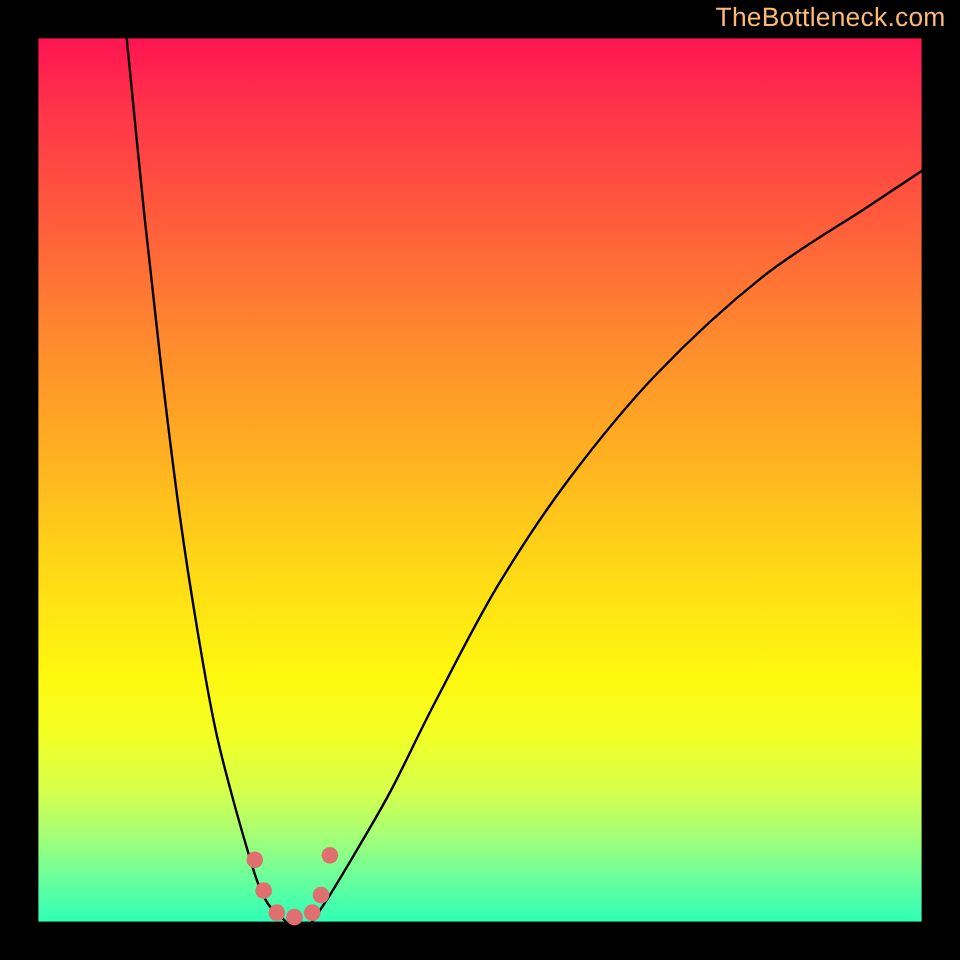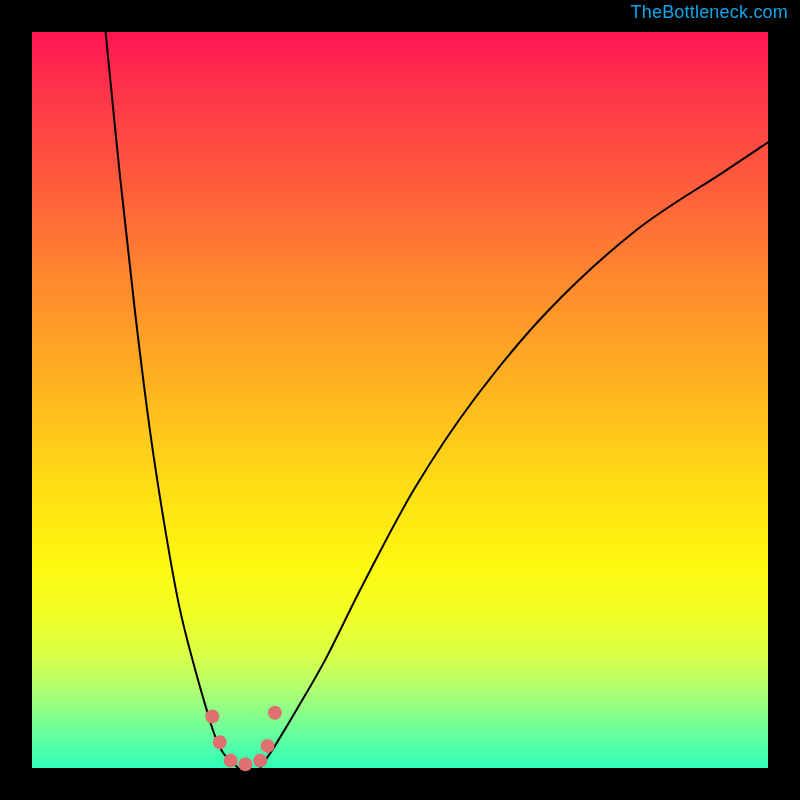--- a/index.html
+++ b/index.html
@@ -14,23 +14,23 @@
     position: relative;
     width: 800px;
     height: 800px;
     background: #000;
   }
   .watermark {
     position: absolute;
     top: 2px;
     right: 12px;
     font-family: Arial, Helvetica, sans-serif;
-    font-size: 18px;
+    font-size: 22px;
     font-weight: 500;
-    color: #0ea5e9;
+    color: #fdba74;
     letter-spacing: 0.2px;
   }
   .plot {
     position: absolute;
     left: 32px;
     top: 32px;
     width: 736px;
     height: 736px;
     background: linear-gradient(to bottom,
       #ff1452 0%,

